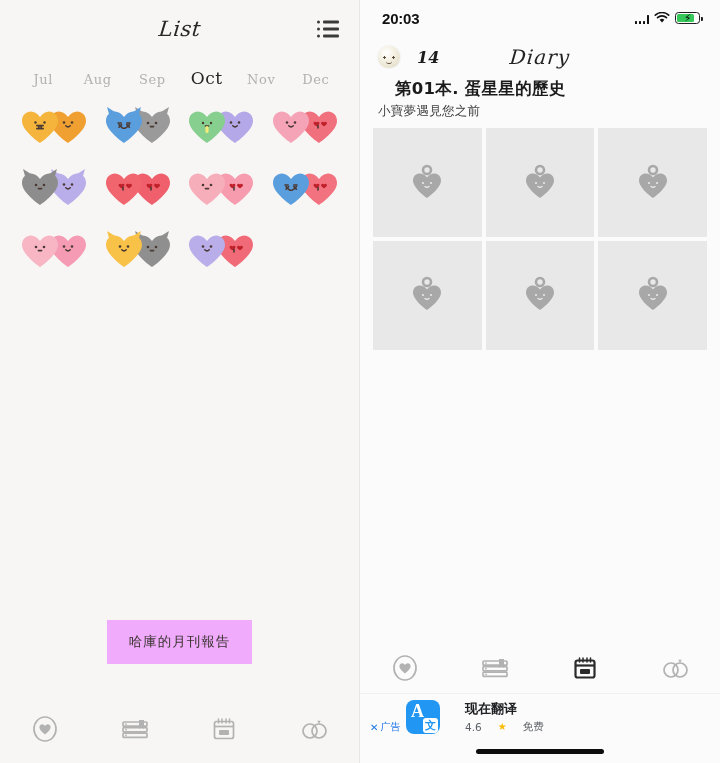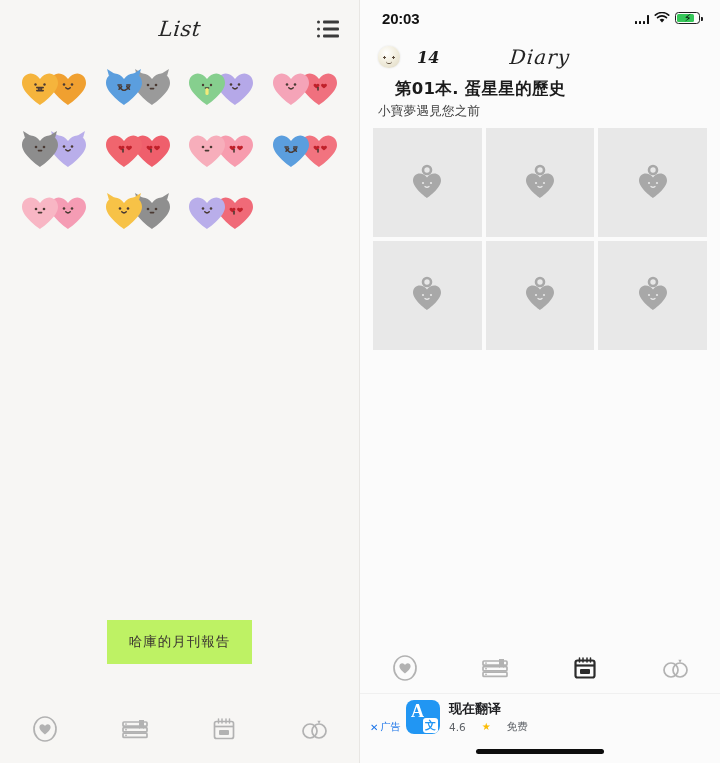--- a/index.html
+++ b/index.html
@@ -74,21 +74,21 @@
   .hsvg.left { left: 0; z-index: 2; }
   .hsvg.right { left: 28px; z-index: 1; }
 
   .report-btn-wrap {
     position: absolute;
     left: 0; right: 0;
     top: 620px;
     display: flex; justify-content: center;
   }
   .report-btn {
-    background: #bef264;
+    background: #f0abfc;
     color: #3a3330;
     font-size: 13.5px;
     padding: 13px 22px;
     letter-spacing: 1px;
     border: none;
     cursor: pointer;
     font-family: "DejaVu Sans", sans-serif;
   }
 
   .bottom-nav {
@@ -257,21 +257,21 @@
     font-family: "Liberation Serif", serif;
   }
   .ad-icon .cn-letter {
     position: absolute; right: 2px; bottom: 1px;
     background: #fff; color: #2196f3;
     font-size: 11px; font-weight: bold;
     width: 15px; height: 15px; border-radius: 3px;
     display: flex; align-items: center; justify-content: center;
     font-family: "DejaVu Sans", sans-serif;
   }
-  .ad-text { margin-left: 9px; display: flex; flex-direction: column; gap: 2px; }
+  .ad-text { margin-left: 25px; display: flex; flex-direction: column; gap: 2px; }
   .ad-name {
     font-size: 13px; font-weight: bold; color: #202124;
     font-family: "DejaVu Sans", sans-serif;
   }
   .ad-meta {
     font-size: 10.5px; color: #5f6368;
     display: flex; align-items: center; gap: 16px;
     font-family: "DejaVu Sans", sans-serif;
   }
   .ad-star { color: #fbbc04; font-size: 10px; }
@@ -309,20 +309,28 @@
             <span class="dot"></span>
             <span class="bar"></span>
           </div>
         <div class="row">
             <span class="dot"></span>
             <span class="bar"></span>
           </div>
       </div>
     </div>
 
+    <div class="month-tabs" id="month-tabs">
+        <div class="month-tab">Jul</div>
+        <div class="month-tab">Aug</div>
+        <div class="month-tab">Sep</div>
+        <div class="month-tab active">Oct</div>
+        <div class="month-tab">Nov</div>
+        <div class="month-tab">Dec</div>
+      </div>
 
     <div class="heart-grid" id="heart-grid">
         <div class="heart-row">
           <div class="heart-cell">
             <div class="heart-pair">
               <svg class="hsvg left" width="44" height="40" viewBox="0 0 44 40">
                 <path d="M22 37 C22 37 4 25 4 15 C4 9 8.4 5.5 12.8 5.5 C16.4 5.5 19.6 7.6 22 11 C24.4 7.6 27.6 5.5 31.2 5.5 C35.6 5.5 40 9 40 15 C40 25 22 37 22 37 Z" fill="#f5b43c"></path>
                 <g transform="translate(22,18)">
                   <circle cx="-4.5" cy="-1.5" r="1.2" fill="#4a3a33"></circle>
                   <circle cx="4.5" cy="-1.5" r="1.2" fill="#4a3a33"></circle>

